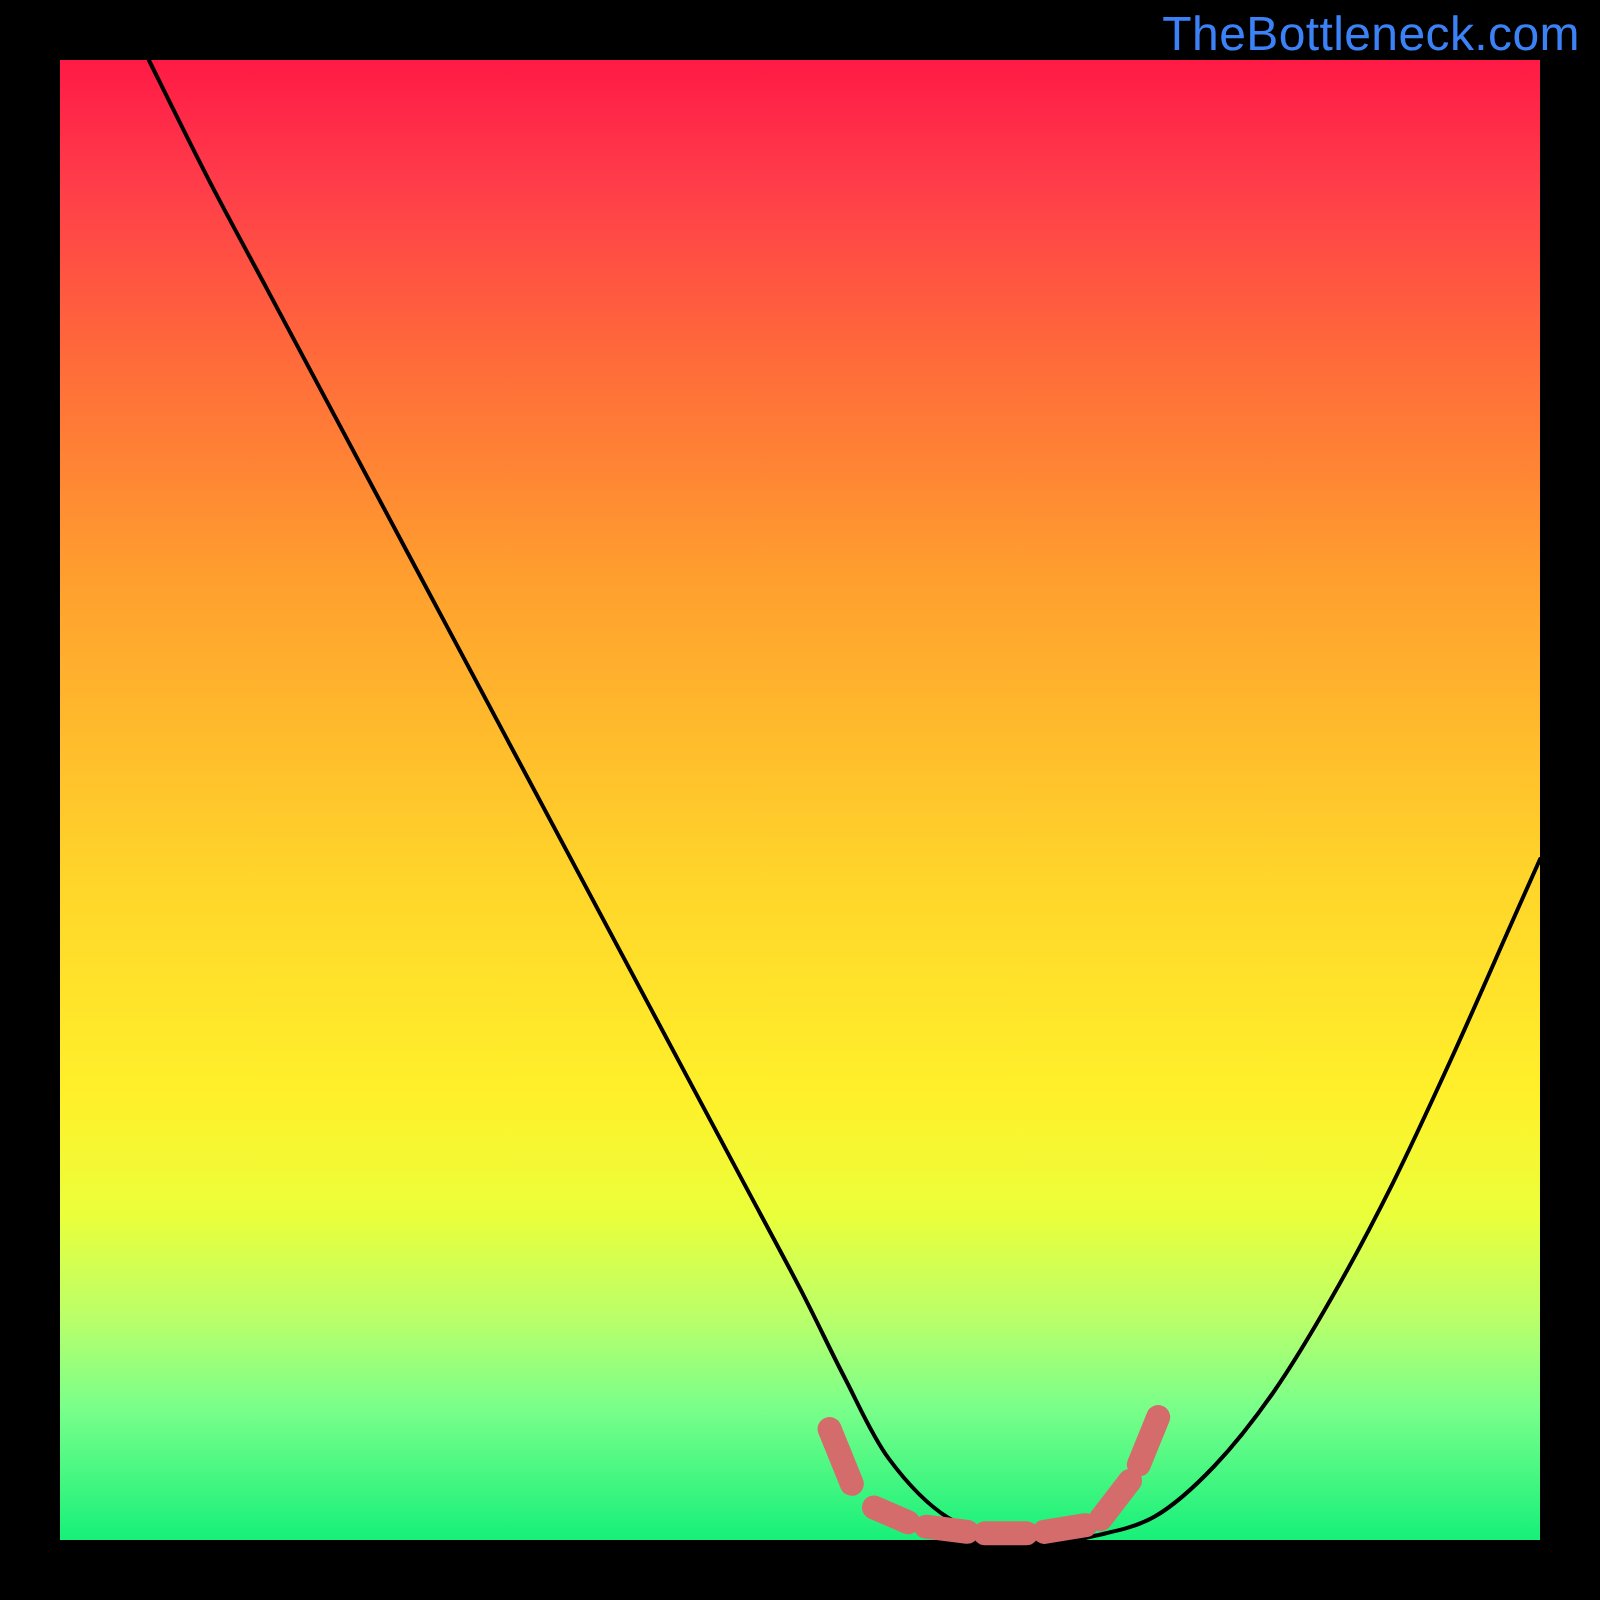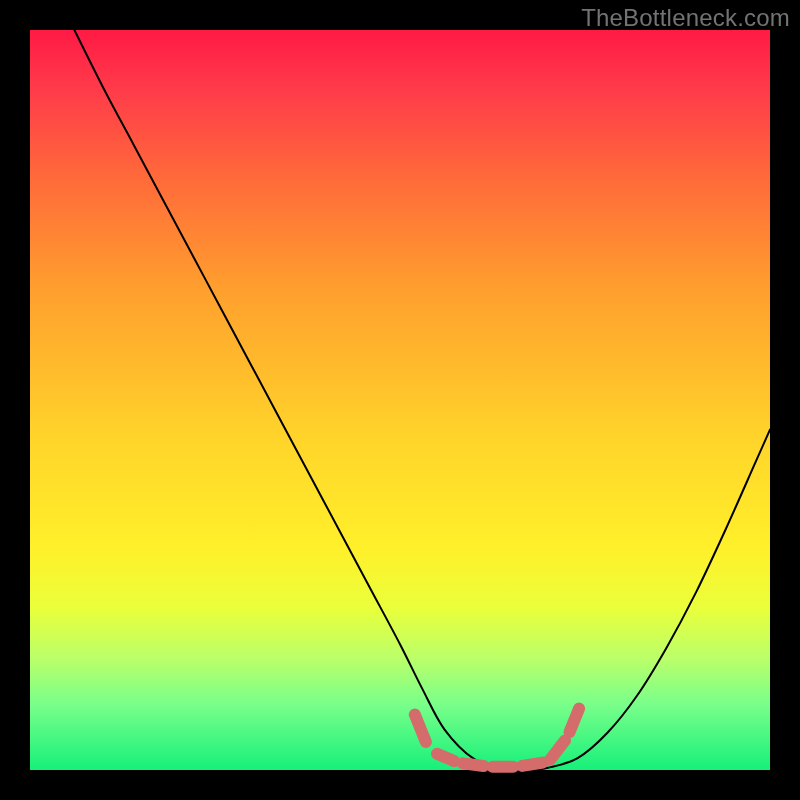--- a/index.html
+++ b/index.html
@@ -14,21 +14,21 @@
   .frame {
     position: relative;
     width: 800px;
     height: 800px;
     background: #000;
   }
   .watermark {
     position: absolute;
     top: 4px;
     right: 10px;
-    color: #737373;
+    color: #3b82f6;
     font-size: 24px;
     font-weight: 500;
     letter-spacing: 0.2px;
     z-index: 10;
   }
   .plot-area {
     position: absolute;
     left: 30px;
     top: 30px;
     width: 740px;

